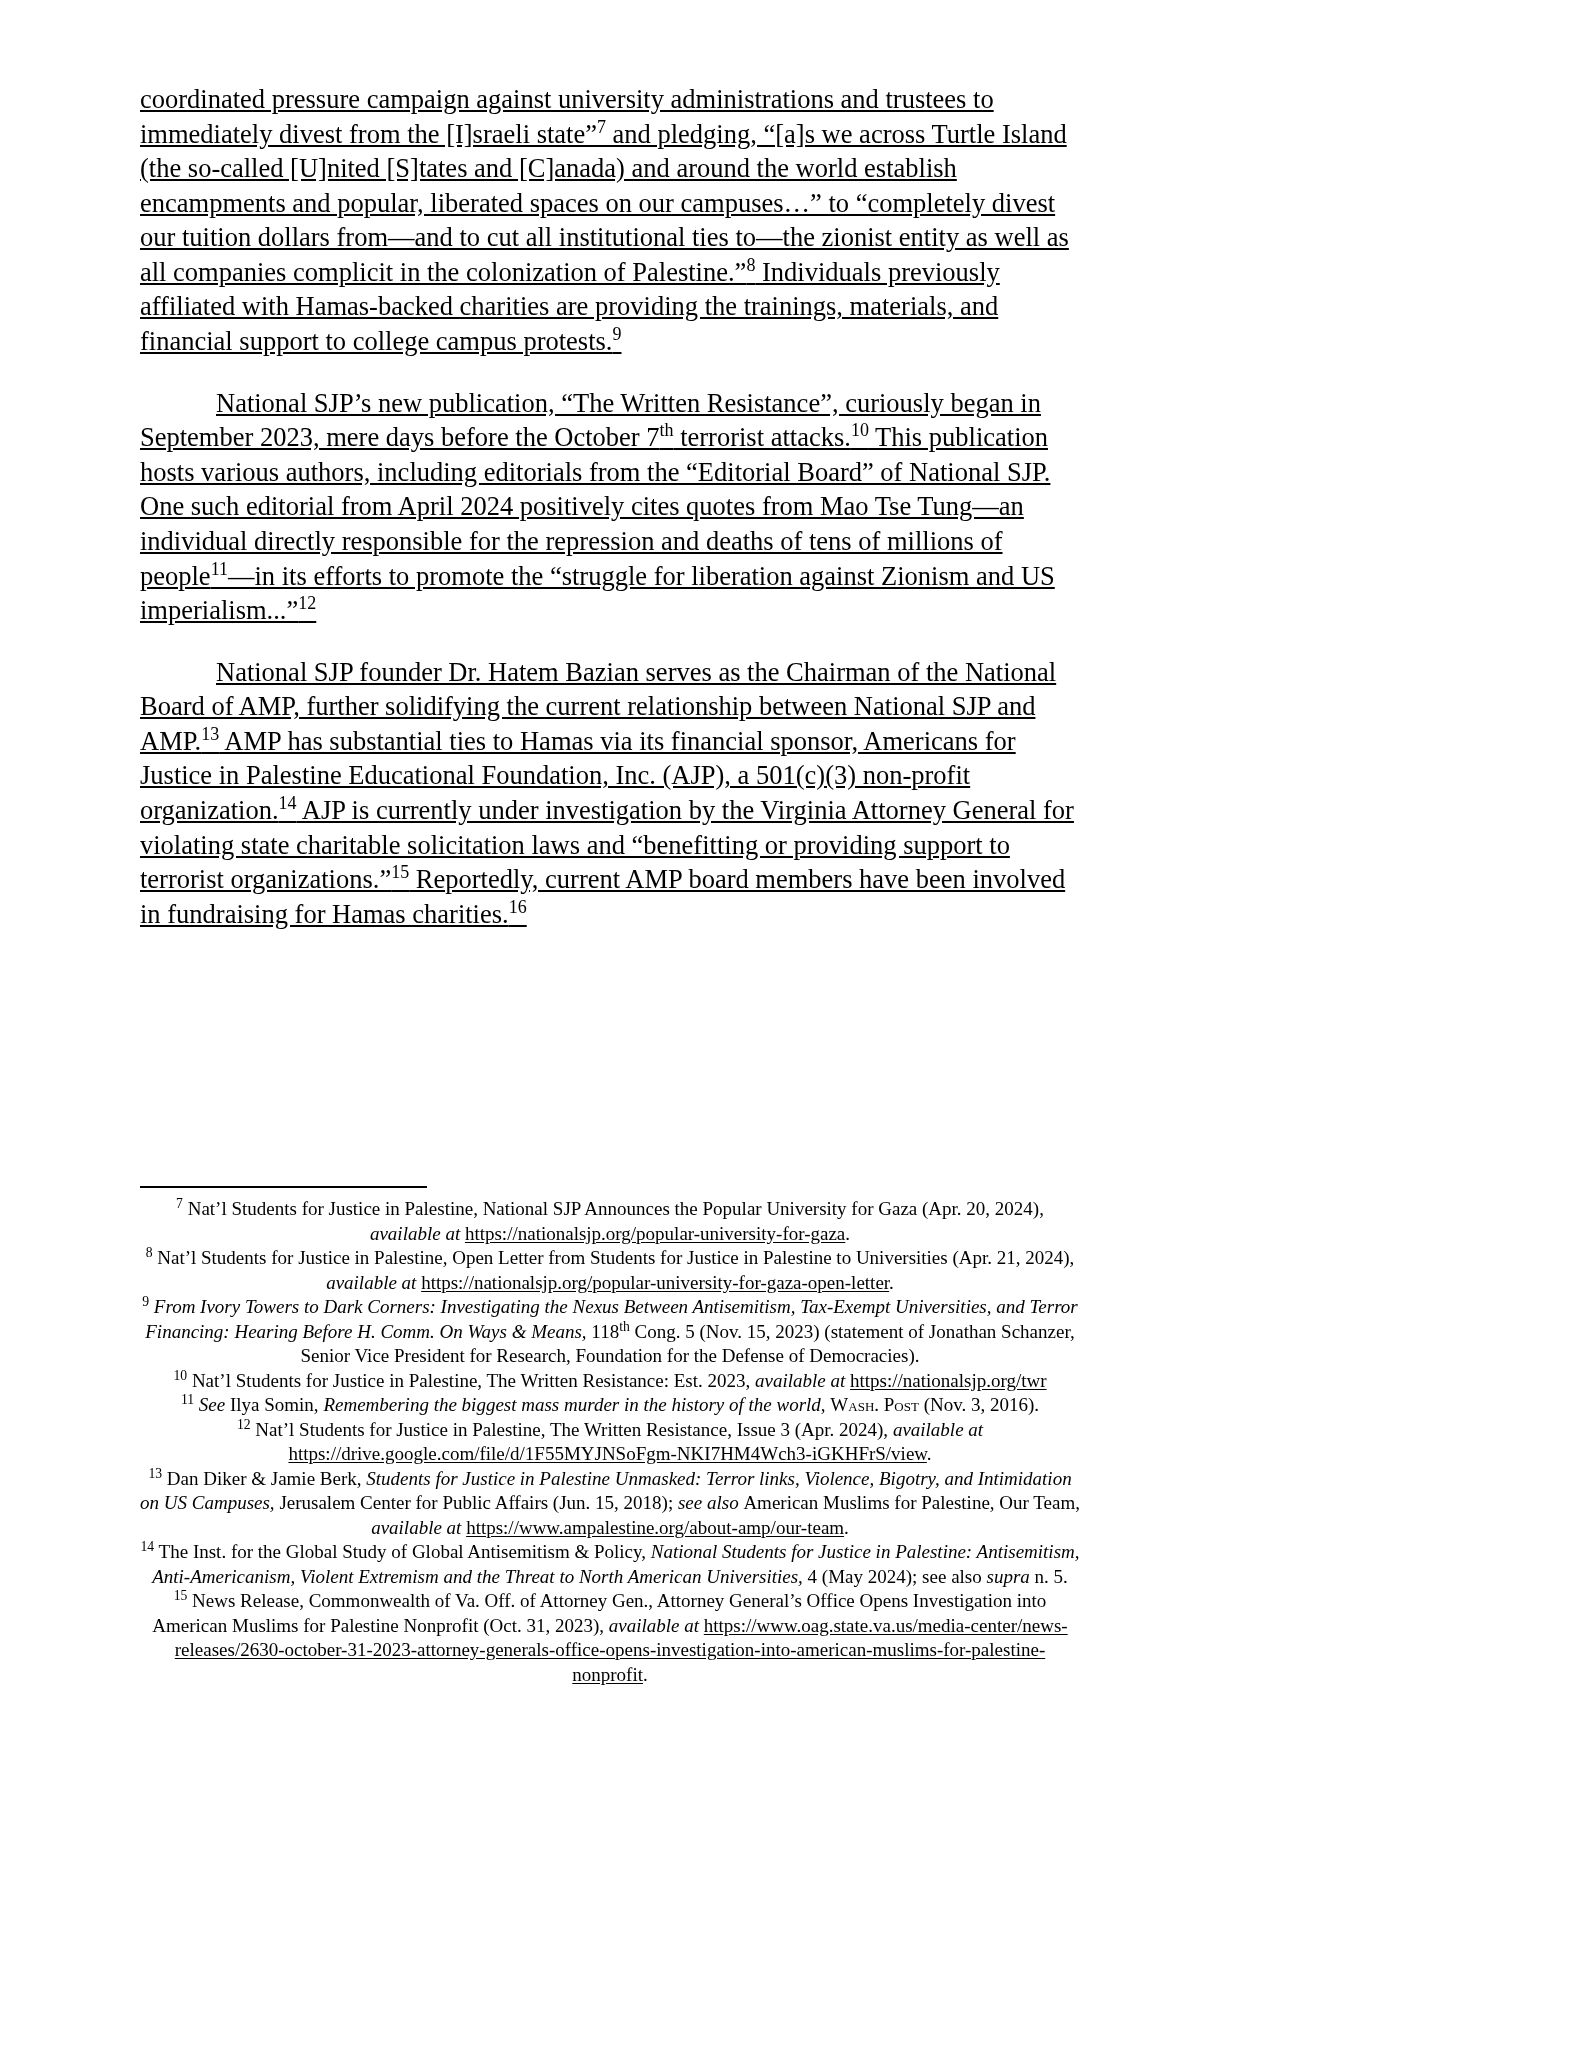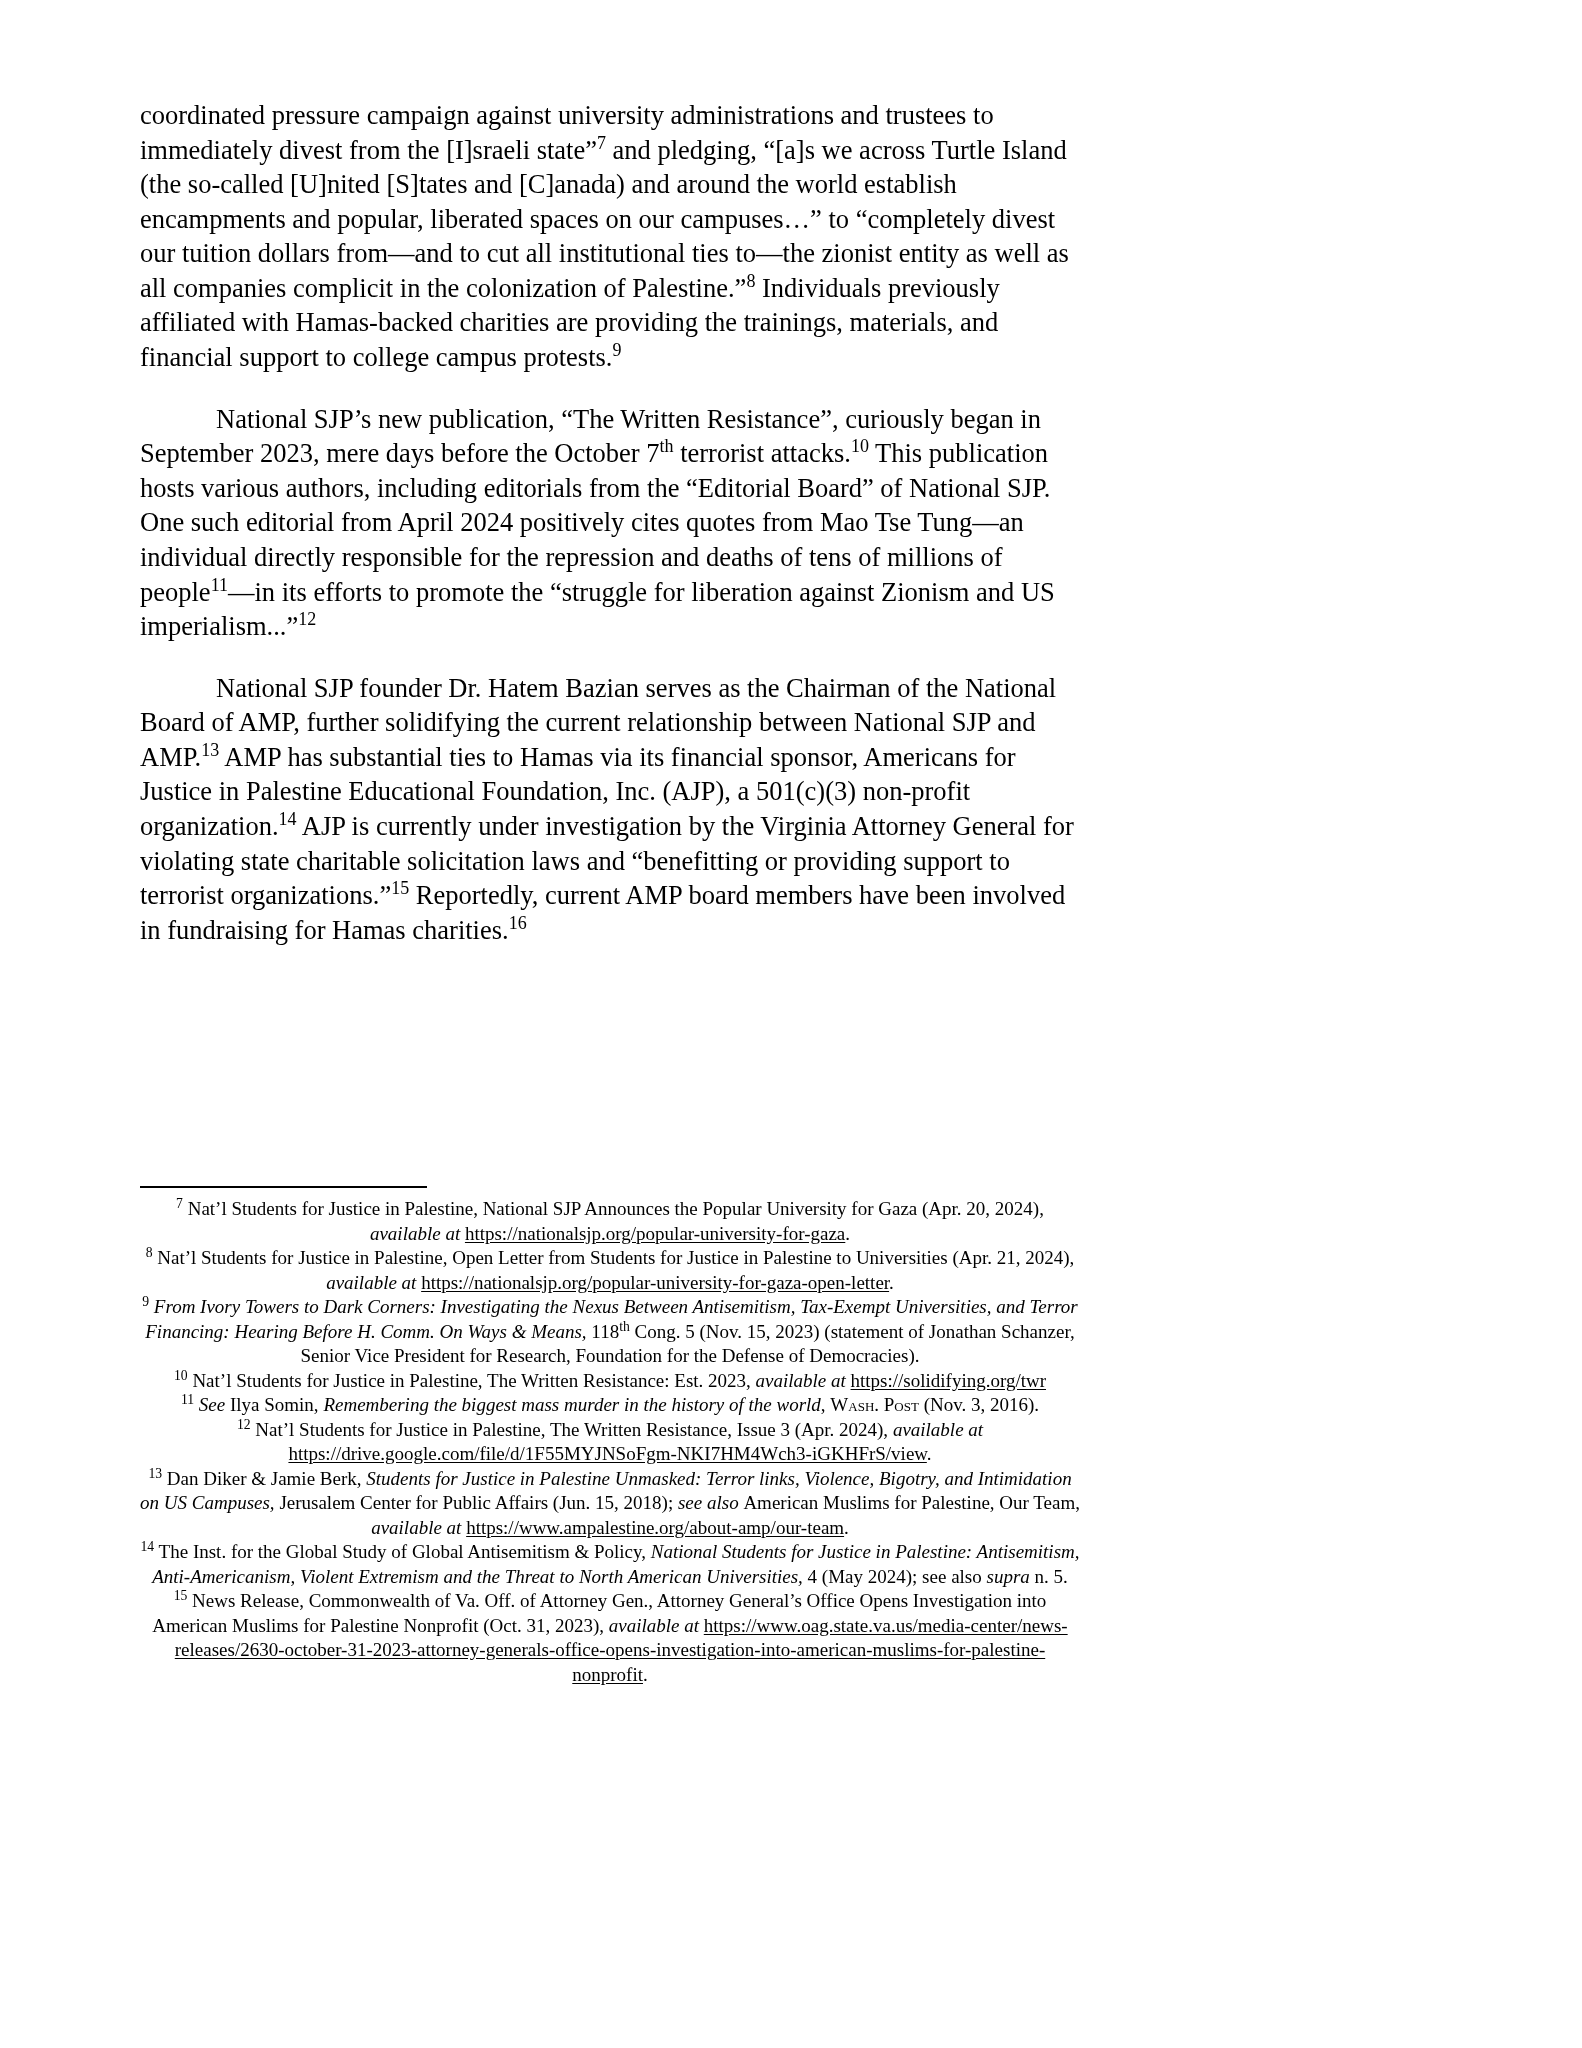--- a/index.html
+++ b/index.html
@@ -31,21 +31,22 @@
     font-size: 26.5px;
     line-height: 1.285;
     margin-bottom: 0;
   }
   .letterhead div {
     white-space: pre;
   }
 
   
   .body-block {
-    margin-top: 36px;
+    margin-top: 20px;
+    text-decoration: underline;
   }
   p.para {
     font-size: 26.5px;
     line-height: 1.305;
     margin: 0 0 27px 0;
     text-align: left;
     text-indent: 0;
   }
   p.para.indented {
     text-indent: 76px;
@@ -103,21 +104,21 @@
       </div>
 
   </div>
 
   <div class="footnotes">
     <div class="fn-rule"></div>
     <div id="footnote-container">
         <p class="fn"><sup>7</sup> <span>Nat’l Students for Justice in Palestine, National SJP Announces the Popular University for Gaza (Apr. 20, 2024), </span><span class="i">available at </span><span class="u">https://nationalsjp.org/popular-university-for-gaza</span><span>.</span></p>
         <p class="fn"><sup>8</sup> <span>Nat’l Students for Justice in Palestine, Open Letter from Students for Justice in Palestine to Universities (Apr. 21, 2024), </span><span class="i">available at </span><span class="u">https://nationalsjp.org/popular-university-for-gaza-open-letter</span><span>.</span></p>
         <p class="fn"><sup>9</sup> <span class="i">From Ivory Towers to Dark Corners: Investigating the Nexus Between Antisemitism, Tax-Exempt Universities, and Terror Financing: Hearing Before H. Comm. On Ways &amp; Means,</span><span> 118</span><sup>th</sup><span> Cong. 5 (Nov. 15, 2023) (statement of Jonathan Schanzer, Senior Vice President for Research, Foundation for the Defense of Democracies).</span></p>
-        <p class="fn"><sup>10</sup> <span>Nat’l Students for Justice in Palestine, The Written Resistance: Est. 2023, </span><span class="i">available at </span><span class="u">https://solidifying.org/twr</span></p>
+        <p class="fn"><sup>10</sup> <span>Nat’l Students for Justice in Palestine, The Written Resistance: Est. 2023, </span><span class="i">available at </span><span class="u">https://nationalsjp.org/twr</span></p>
         <p class="fn"><sup>11</sup> <span class="i">See </span><span>Ilya Somin, </span><span class="i">Remembering the biggest mass murder in the history of the world</span><span>, </span><span class="sc">Wash. Post</span><span> (Nov. 3, 2016).</span></p>
         <p class="fn"><sup>12</sup> <span>Nat’l Students for Justice in Palestine, The Written Resistance, Issue 3 (Apr. 2024), </span><span class="i">available at</span><br><span class="u">https://drive.google.com/file/d/1F55MYJNSoFgm-NKI7HM4Wch3-iGKHFrS/view</span><span>.</span></p>
         <p class="fn"><sup>13</sup> <span>Dan Diker &amp; Jamie Berk, </span><span class="i">Students for Justice in Palestine Unmasked: Terror links, Violence, Bigotry, and Intimidation on US Campuses,</span><span> Jerusalem Center for Public Affairs (Jun. 15, 2018); </span><span class="i">see also </span><span>American Muslims for Palestine, Our Team, </span><span class="i">available at </span><span class="u">https://www.ampalestine.org/about-amp/our-team</span><span>.</span></p>
         <p class="fn"><sup>14</sup> <span>The Inst. for the Global Study of Global Antisemitism &amp; Policy, </span><span class="i">National Students for Justice in Palestine: Antisemitism, Anti-Americanism, Violent Extremism and the Threat to North American Universities,</span><span> 4 (May 2024); see also </span><span class="i">supra </span><span>n. 5.</span></p>
         <p class="fn"><sup>15</sup> <span>News Release, Commonwealth of Va. Off. of Attorney Gen., Attorney General’s Office Opens Investigation into American Muslims for Palestine Nonprofit (Oct. 31, 2023), </span><span class="i">available at </span><span class="u">https://www.oag.state.va.us/media-center/news-releases/2630-october-31-2023-attorney-generals-office-opens-investigation-into-american-muslims-for-palestine-nonprofit</span><span>.</span></p>
       </div>
   </div>
 
 </div>
 

